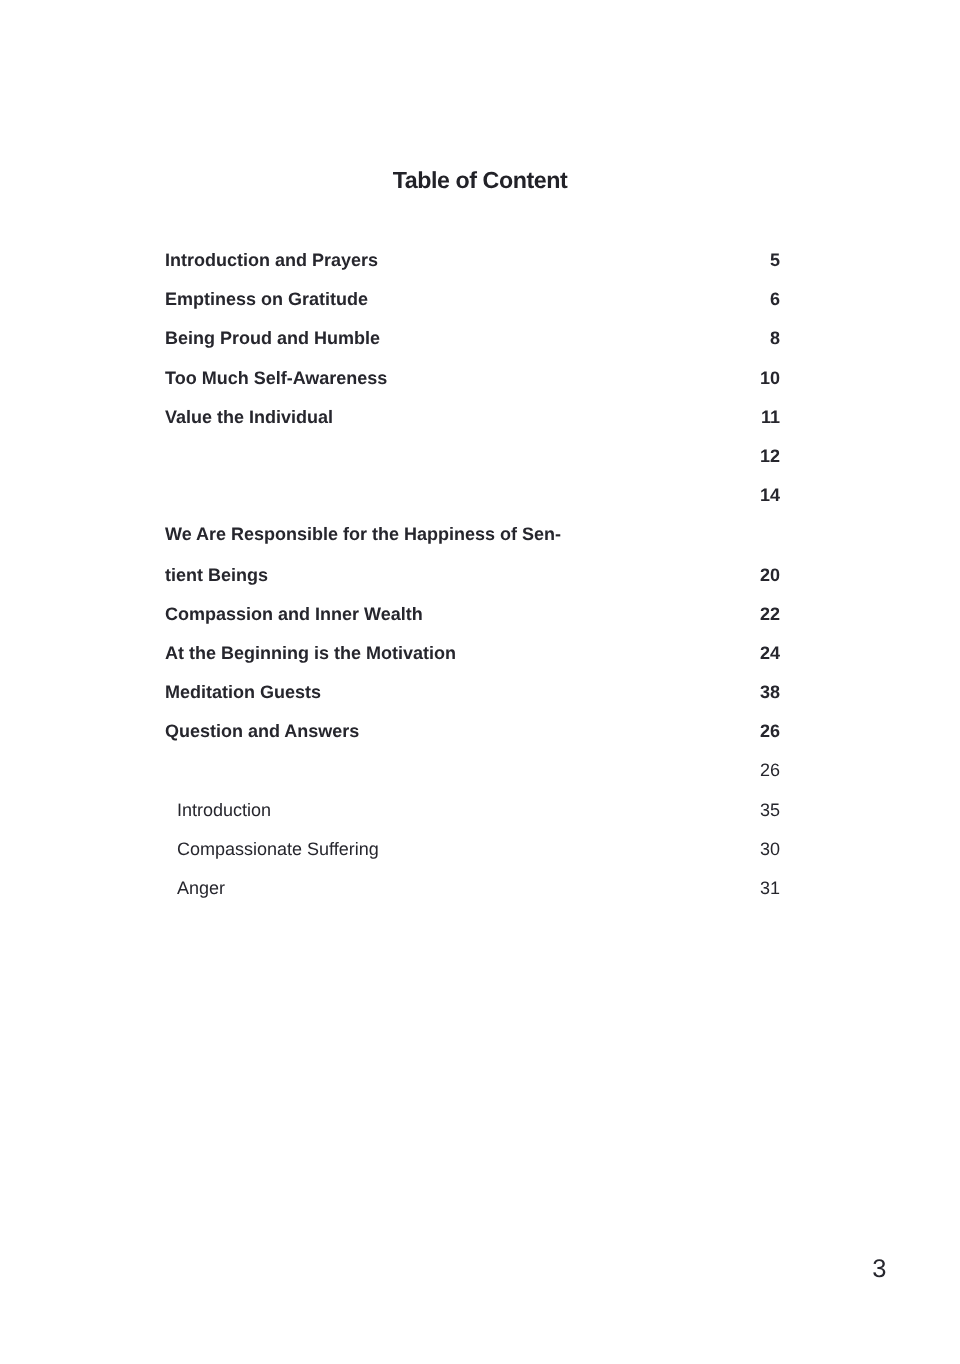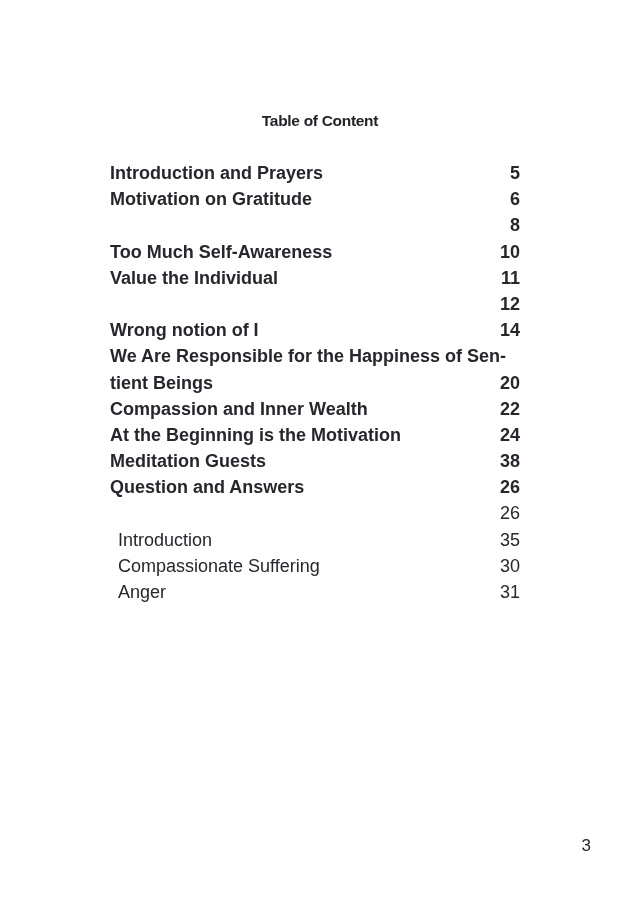--- a/index.html
+++ b/index.html
@@ -32,21 +32,21 @@
   .toc {
     position: absolute;
     left: 110px;
     top: 160px;
     width: 410px;
   }
   .row {
     position: relative;
     height: 26.2px;
     line-height: 26.2px;
-    font-size: 18px;
+    font-size: 12px;
     font-weight: bold;
     white-space: nowrap;
   }
   .row.sub {
     font-weight: normal;
     padding-left: 8px;
   }
   .row .pnum {
     position: absolute;
     right: 0;
@@ -63,26 +63,26 @@
   }
 </style>
 </head>
 <body>
 
 <div class="page">
   <h1 class="title">Table of Content</h1>
 
   <div class="toc">
       <div class="row"><span class="label">Introduction and Prayers</span><span class="pnum">5</span></div>
-      <div class="row"><span class="label">Motivation on Gratitude</span><span class="pnum">6</span></div>
-      <div class="row"><span class="pnum">8</span></div>
+      <div class="row"><span class="label">Emptiness on Gratitude</span><span class="pnum">6</span></div>
+      <div class="row"><span class="label">Being Proud and Humble</span><span class="pnum">8</span></div>
       <div class="row"><span class="label">Too Much Self-Awareness</span><span class="pnum">10</span></div>
       <div class="row"><span class="label">Value the Individual</span><span class="pnum">11</span></div>
       <div class="row"><span class="pnum">12</span></div>
-      <div class="row"><span class="label">Wrong notion of I</span><span class="pnum">14</span></div>
+      <div class="row"><span class="pnum">14</span></div>
       <div class="row"><span class="label">We Are Responsible for the Happiness of Sen-</span><span class="pnum"></span></div>
       <div class="row"><span class="label">tient Beings</span><span class="pnum">20</span></div>
       <div class="row"><span class="label">Compassion and Inner Wealth</span><span class="pnum">22</span></div>
       <div class="row"><span class="label">At the Beginning is the Motivation</span><span class="pnum">24</span></div>
       <div class="row"><span class="label">Meditation Guests</span><span class="pnum">38</span></div>
       <div class="row"><span class="label">Question and Answers</span><span class="pnum">26</span></div>
       <div class="row sub"><span class="pnum">26</span></div>
       <div class="row sub"><span class="label">Introduction</span><span class="pnum">35</span></div>
       <div class="row sub"><span class="label">Compassionate Suffering</span><span class="pnum">30</span></div>
       <div class="row sub"><span class="label">Anger</span><span class="pnum">31</span></div>

